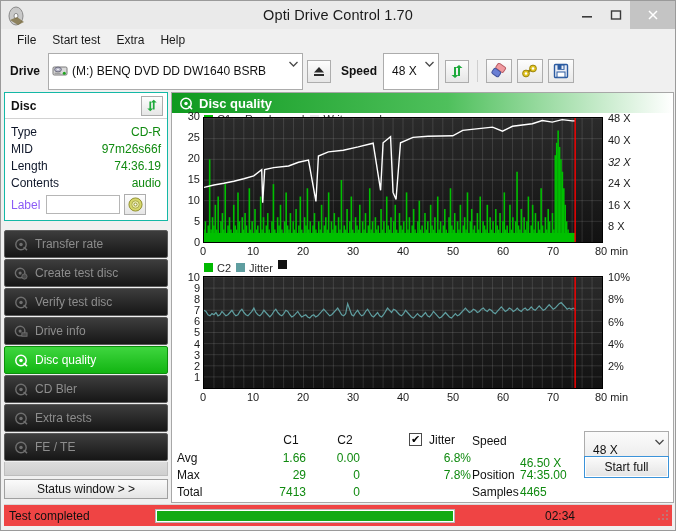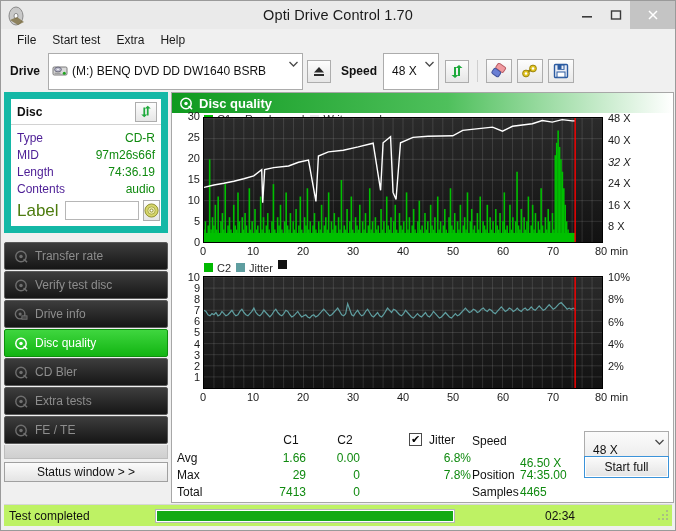--- a/index.html
+++ b/index.html
@@ -79,37 +79,37 @@
   #speed-combo { width: 56px; margin-right: 6px; }
   #speed-combo .spd-txt { margin-left: 5px; }
   .tb-sep { width: 1px; height: 22px; background: #cfcfcf; margin: 0 8px; }
   .tbicon { width: 26px; height: 24px; border: 1px solid #adadad;
     background: linear-gradient(#fdfdfd,#e8e8e8);
     display: flex; align-items: center; justify-content: center; margin-right: 5px; }
 
   
   .leftcol { position: absolute; left: 3px; top: 91px; width: 164px; }
   .disc-panel {
-    border: 7px solid #14b8a6; background: #fff;
+    border: 1px solid #14b8a6; background: #fff;
     padding: 0; width: 164px;
   }
   .disc-head {
     display: flex; align-items: center; height: 26px;
     padding: 0 4px 0 6px; border-bottom: 1px solid #d2d2d2;
   }
   .disc-head .t { font-weight: bold; font-size: 12px; color: #111; }
   .disc-head .btn { margin-left: auto; width: 22px; height: 20px;
     border: 1px solid #adadad; background: linear-gradient(#fdfdfd,#e6e6e6);
     display:flex; align-items:center; justify-content:center; }
   .disc-rows { padding: 4px 6px 5px 6px; }
   .drow { display: flex; align-items: center; height: 17px; font-size: 12px; }
-  .drow .k { color: #4c1d95; }
+  .drow .k { color: #0f172a; }
   .drow .v { margin-left: auto; color: #108a10; }
   .labelrow { display: flex; align-items: center; margin-top: 3px; }
-  .labelrow .k { color: #4d7c0f; font-size: 17px; }
+  .labelrow .k { color: #8b5cf6; font-size: 12px; }
   .lbl-input {
     margin-left: 6px; width: 74px; height: 19px; background: #fff;
     border: 1px solid #b6b6b6;
   }
   .disc-btn2 { margin-left: 4px; width: 22px; height: 21px; border: 1px solid #adadad;
     background: linear-gradient(#fdfdfd,#e6e6e6); display:flex; align-items:center; justify-content:center; }
 
   .navlist { margin-top: 9px; width: 164px; }
   .navitem {
     height: 28px; margin-bottom: 1px;
@@ -169,21 +169,21 @@
     position: absolute; width: 76px; height: 22px;
     border: 1px solid #a0a0a0; background: linear-gradient(#fbfbfb,#e4e4e4);
     display: flex; align-items: center; justify-content: center;
     font-size: 12px; color: #111;
   }
   .btnmain.focus { border: 1px solid #3b93d9; box-shadow: inset 0 0 0 1px #fff; }
 
   
   .statusbar {
     position: absolute; left: 3px; right: 3px; bottom: 4px; height: 22px;
-    background: #bef264; border-top: 1px solid #d7d7d7;
+    background: #ef4444; border-top: 1px solid #d7d7d7;
     display: flex; align-items: center;
   }
   .sb-cell { height: 22px; display: flex; align-items: center; font-size: 12px; color: #111; }
   .progress-outer {
     width: 300px; height: 14px; background: #fff; border: 1px solid #b6b6b6;
     margin-left: 6px; padding: 1px;
   }
   .progress-inner { height: 100%; background: #13aa13; }
   .grip { margin-left: auto; margin-right: 2px; width: 12px; height: 12px; opacity: .55; }
 </style>
@@ -346,20 +346,30 @@
     <div class="navlist">
       <div class="navitem">
         <span class="ico">
           <svg width="14" height="13" viewBox="0 0 16 15">
               <circle cx="8" cy="7.5" r="6" fill="none" stroke="#6f6f6f" stroke-width="1.6"></circle>
               <circle cx="8" cy="7.5" r="2" fill="#6f6f6f"></circle>
               <path d="M11 10.5 L15 14" stroke="#6f6f6f" stroke-width="1.6"></path>
             </svg>
         </span>
         <span>Transfer rate</span>
+      </div>
+      <div class="navitem">
+        <span class="ico">
+          <svg width="14" height="13" viewBox="0 0 16 15">
+              <circle cx="7" cy="7" r="5.5" fill="none" stroke="#6f6f6f" stroke-width="1.6"></circle>
+              <circle cx="7" cy="7" r="1.8" fill="#6f6f6f"></circle>
+              <circle cx="12" cy="11" r="3" fill="#4a4a4a" stroke="#6f6f6f"></circle>
+            </svg>
+        </span>
+        <span>Create test disc</span>
       </div>
       <div class="navitem">
         <span class="ico">
           <svg width="14" height="13" viewBox="0 0 16 15">
               <circle cx="8" cy="7.5" r="6" fill="none" stroke="#6f6f6f" stroke-width="1.6"></circle>
               <circle cx="8" cy="7.5" r="2" fill="#6f6f6f"></circle>
               <path d="M11 10.5 L15 14" stroke="#6f6f6f" stroke-width="1.6"></path>
             </svg>
         </span>
         <span>Verify test disc</span>

